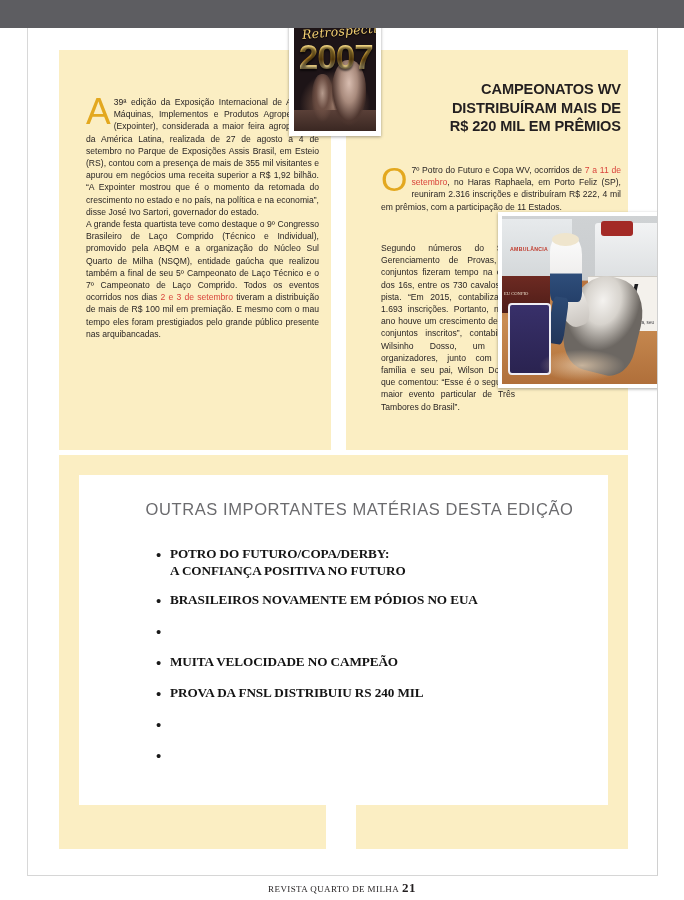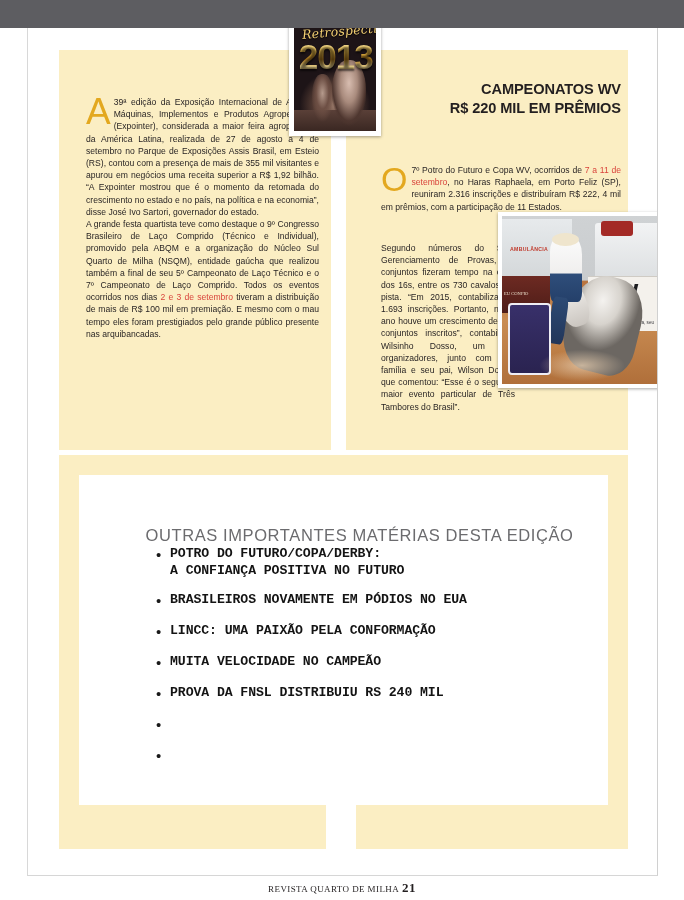--- a/index.html
+++ b/index.html
@@ -328,41 +328,40 @@
   .toc-title {
     position: absolute;
     left: 51px; top: 472px;
     width: 561px;
     text-align: center;
     font-family: "Liberation Sans", sans-serif;
     font-size: 16.5px;
     letter-spacing: 0.6px;
     color: #6b6b6e;
     font-weight: 300;
-    margin-top: 26px;
   }
   .toc-list {
     position: absolute;
     left: 128px; top: 518px;
     width: 440px;
   }
   .toc-item {
     display: flex;
     align-items: flex-start;
     margin-bottom: 13px;
   }
   .toc-bullet {
     width: 14px;
     flex: 0 0 14px;
     color: #1a1a1a;
     font-size: 15px;
     line-height: 18px;
   }
   .toc-text {
-    font-family: Liberation Mono, monospace;
+    font-family: Liberation Serif, serif;
     font-weight: bold;
     font-size: 13.2px;
     line-height: 16.5px;
     color: #141414;
     letter-spacing: -0.1px;
     white-space: pre-line;
   }
 
   
   .footer {
@@ -400,39 +399,40 @@
     <p>
       <span class="dropcap">A</span><span>39ª edição da Exposição Internacional de Animais, Máquinas, Implementos e Produtos Agropecuários (Expointer), considerada a maior feira agropecuária da América Latina, realizada de 27 de agosto a 4 de setembro no Parque de Exposições Assis Brasil, em Esteio (RS), contou com a presença de mais de 355 mil visitantes e apurou em negócios uma receita superior a R$ 1,92 bilhão. “A Expointer mostrou que é o momento da retomada do crescimento no estado e no país, na política e na economia”, disse José Ivo Sartori, governador do estado.</span>
     </p>
     <p>
       <span>A grande festa quartista teve como destaque o 9º Congresso Brasileiro de Laço Comprido (Técnico e Individual), promovido pela ABQM e a organização do Núcleo Sul Quarto de Milha (NSQM), entidade gaúcha que realizou também a final de seu 5º Campeonato de Laço Técnico e o 7º Campeonato de Laço Comprido. Todos os eventos ocorridos nos dias </span><span class="hl">2 e 3 de setembro</span><span> tiveram a distribuição de mais de R$ 100 mil em premiação. E mesmo com o mau tempo eles foram prestigiados pelo grande público presente nas arquibancadas.</span>
     </p>
   </div>
 
   <div class="col col-right-head">
     <div class="headline">CAMPEONATOS WV</div>
+    <div class="headline">DISTRIBUÍRAM MAIS DE</div>
     <div class="headline">R$ 220 MIL EM PRÊMIOS</div>
   </div>
 
   <div class="col col-right-intro">
     <p>
       <span class="dropcap-o">O</span><span>7º Potro do Futuro e Copa WV, ocorridos de </span><span class="hl">7 a 11 de setembro</span><span>, no Haras Raphaela, em Porto Feliz (SP), reuniram 2.316 inscrições e distribuíram R$ 222, 4 mil em prêmios, com a participação de 11 Estados.</span>
     </p>
   </div>
 
   <div class="col col-right-narrow">Segundo números do SGP Gerenciamento de Provas, 19 conjuntos fizeram tempo na casa dos 16s, entre os 730 cavalos em pista. “Em 2015, contabilizamos 1.693 inscrições. Portanto, neste ano houve um crescimento de 723 conjuntos inscritos”, contabilizou Wilsinho Dosso, um dos organizadores, junto com sua família e seu pai, Wilson Dosso, que comentou: “Esse é o segundo maior evento particular de Três Tambores do Brasil”.</div>
 
   <div class="photo-frame photo-retro">
     <div class="photo-inner">
       <div class="retro-bg">
         <div class="retro-ground"></div>
         <div class="retro-horse2"></div>
         <div class="retro-horse"></div>
         <div class="retro-script">Retrospectiva</div>
-        <div class="retro-year">2013</div>
+        <div class="retro-year">2007</div>
       </div>
     </div>
   </div>
 
   <div class="photo-frame photo-rodeo">
     <div class="photo-inner">
       <div class="rodeo">
         <div class="rodeo-ambulance"></div>
         <div class="rodeo-amb-text">AMBULÂNCIA</div>
         <div class="rodeo-truck"></div>
@@ -461,21 +461,20 @@
         <span class="toc-bullet">•</span>
         <span class="toc-text">POTRO DO FUTURO/COPA/DERBY:
 A CONFIANÇA POSITIVA NO FUTURO</span>
       </div>
       <div class="toc-item">
         <span class="toc-bullet">•</span>
         <span class="toc-text">BRASILEIROS NOVAMENTE EM PÓDIOS NO EUA</span>
       </div>
       <div class="toc-item">
         <span class="toc-bullet">•</span>
-        <span class="toc-text">LINCC: UMA PAIXÃO PELA CONFORMAÇÃO</span>
       </div>
       <div class="toc-item">
         <span class="toc-bullet">•</span>
         <span class="toc-text">MUITA VELOCIDADE NO CAMPEÃO</span>
       </div>
       <div class="toc-item">
         <span class="toc-bullet">•</span>
         <span class="toc-text">PROVA DA FNSL DISTRIBUIU RS 240 MIL</span>
       </div>
       <div class="toc-item">

